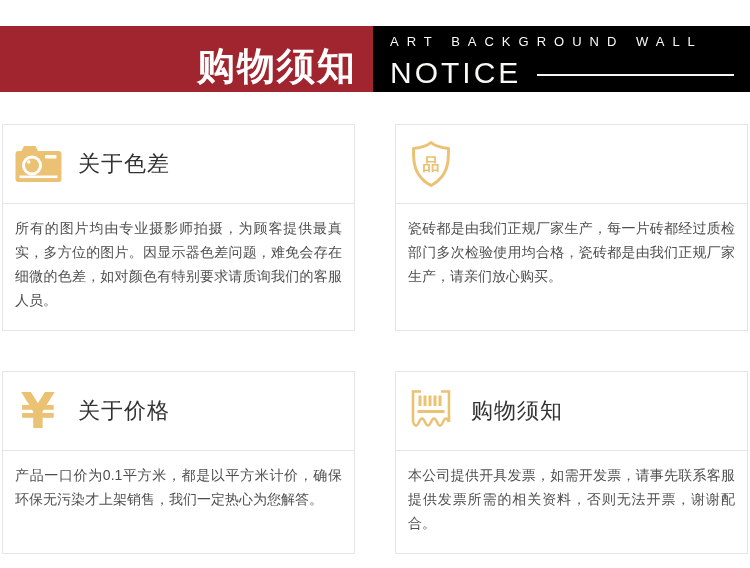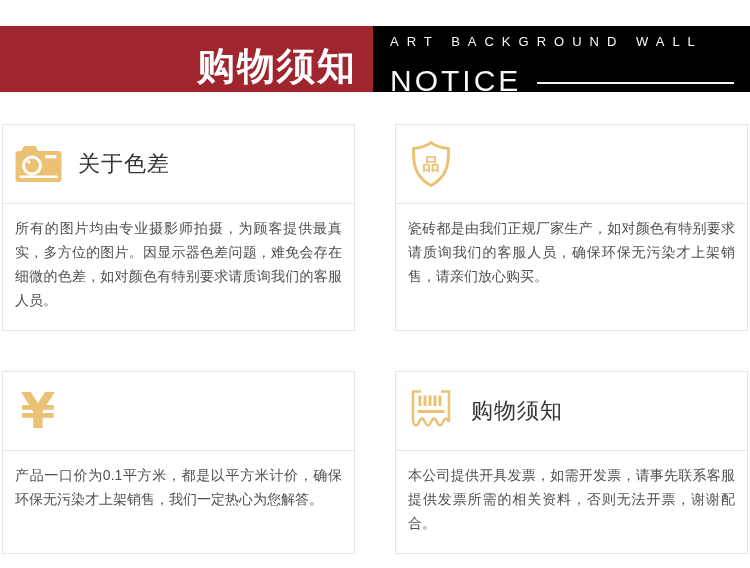--- a/index.html
+++ b/index.html
@@ -19,21 +19,21 @@
     box-sizing:border-box; padding-right:16px;
     font-size:38px; font-weight:bold; letter-spacing:2px;
   }
   .banner-right {
     flex:1; background:#000000; color:#fbfafa;
     box-sizing:border-box; padding:8px 10px 0 17px; overflow:hidden;
   }
   .banner-tagline {
     font-size:13px; letter-spacing:8px; white-space:nowrap; color:#fbfafa;
   }
-  .banner-notice-row { display:flex; align-items:center; margin-top:15px; }
+  .banner-notice-row { display:flex; align-items:center; margin-top:7px; }
   .banner-notice {
     font-size:30px; letter-spacing:3px; font-weight:400; color:#faf8f6; white-space:nowrap;
   }
   .banner-line { flex:1; height:2px; background:#f7f5f3; margin:4px 6px 0 16px; }
 
   
   .grid {
     display:grid; grid-template-columns:1fr 1fr;
     column-gap:10px; row-gap:14px;
     margin:32px 2px 0 2px;
@@ -102,28 +102,29 @@
 
     <div class="card">
       <div class="card-head">
         <span class="icon-wrap">
           <svg width="44" height="48" viewBox="0 0 44 48" aria-hidden="true">
             <path d="M22 2.5 C25.5 5.6 31.5 7.6 39.5 8.6 C39.5 20 39 27 35 33.5 C31.6 39 27 43 22 45.5 C17 43 12.4 39 9 33.5 C5 27 4.5 20 4.5 8.6 C12.5 7.6 18.5 5.6 22 2.5 Z" fill="none" stroke="#ebc173" stroke-width="3" stroke-linejoin="round"></path>
             <text x="22" y="29.5" text-anchor="middle" font-size="17" font-weight="bold" fill="#ebc173" font-family="DejaVu Sans, sans-serif">品</text>
           </svg>
         </span>
       </div>
-      <div class="card-body">瓷砖都是由我们正规厂家生产，如对颜色有特别要求请质询我们的客服人员，确保环保无污染才上架销售，请亲们放心购买。</div>
+      <div class="card-body">瓷砖都是由我们正规厂家生产，每一片砖都经过质检部门多次检验使用均合格，瓷砖都是由我们正规厂家生产，请亲们放心购买。</div>
     </div>
 
     <div class="card">
       <div class="card-head">
         <span class="icon-wrap">
           <span class="yuan">¥</span>
         </span>
+        <span class="card-title">关于价格</span>
       </div>
       <div class="card-body">产品一口价为0.1平方米，都是以平方米计价，确保环保无污染才上架销售，我们一定热心为您解答。</div>
     </div>
 
     <div class="card">
       <div class="card-head">
         <span class="icon-wrap">
           <svg width="46" height="44" viewBox="0 0 46 44" aria-hidden="true">
             <path d="M13 2.5 H5 V33" fill="none" stroke="#ebc173" stroke-width="2.6"></path>
             <path d="M33 2.5 H41 V33" fill="none" stroke="#ebc173" stroke-width="2.6"></path>

